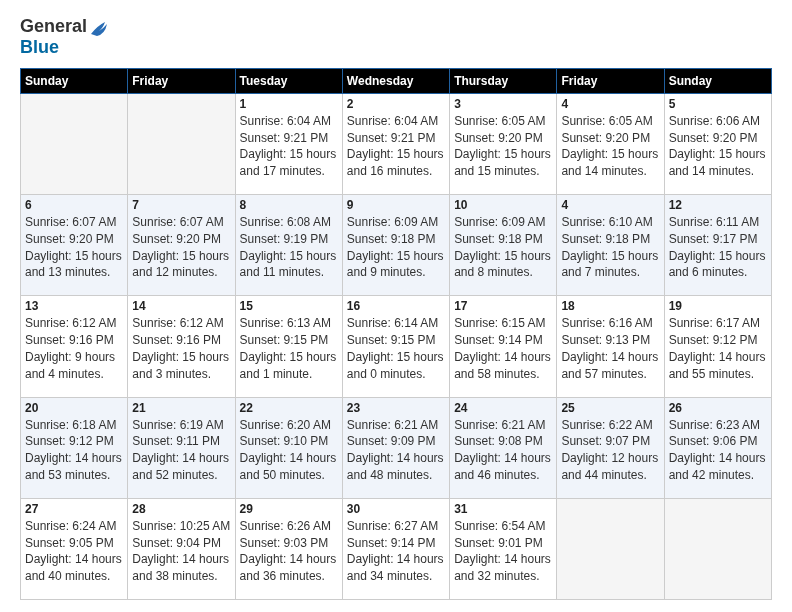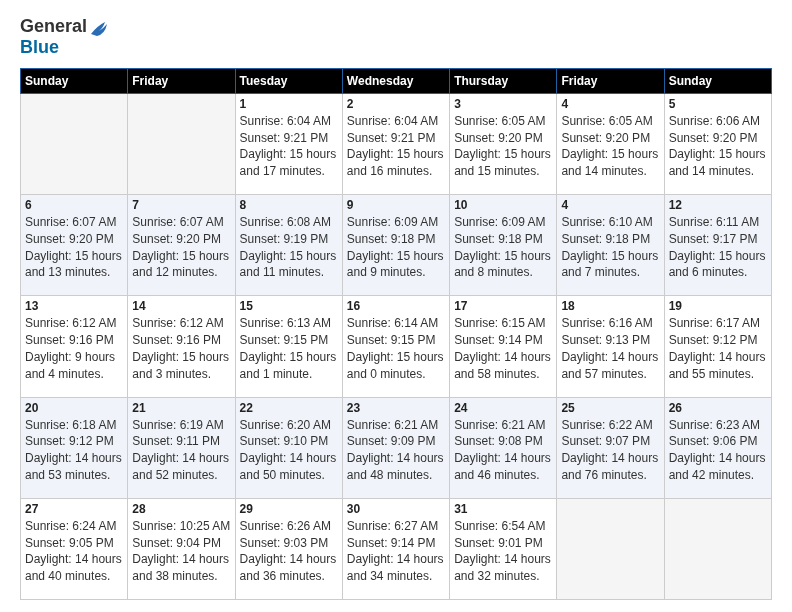--- a/index.html
+++ b/index.html
@@ -228,21 +228,21 @@
           <td>
             <span class="day-num">23</span>
             <div class="cell-info"><span>Sunrise: 6:21 AM</span><br><span>Sunset: 9:09 PM</span><br><span>Daylight: 14 hours and 48 minutes.</span></div>
           </td>
           <td>
             <span class="day-num">24</span>
             <div class="cell-info"><span>Sunrise: 6:21 AM</span><br><span>Sunset: 9:08 PM</span><br><span>Daylight: 14 hours and 46 minutes.</span></div>
           </td>
           <td>
             <span class="day-num">25</span>
-            <div class="cell-info"><span>Sunrise: 6:22 AM</span><br><span>Sunset: 9:07 PM</span><br><span>Daylight: 14 hours and 76 minutes.</span></div>
+            <div class="cell-info"><span>Sunrise: 6:22 AM</span><br><span>Sunset: 9:07 PM</span><br><span>Daylight: 12 hours and 44 minutes.</span></div>
           </td>
           <td>
             <span class="day-num">26</span>
             <div class="cell-info"><span>Sunrise: 6:23 AM</span><br><span>Sunset: 9:06 PM</span><br><span>Daylight: 14 hours and 42 minutes.</span></div>
           </td>
         </tr>
         <tr>
           <td>
             <span class="day-num">27</span>
             <div class="cell-info"><span>Sunrise: 6:24 AM</span><br><span>Sunset: 9:05 PM</span><br><span>Daylight: 14 hours and 40 minutes.</span></div>

